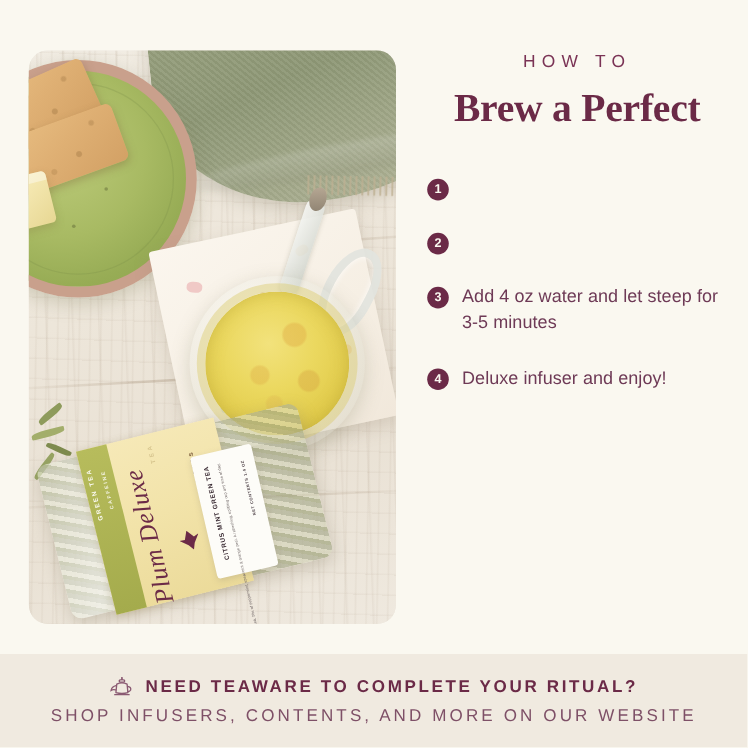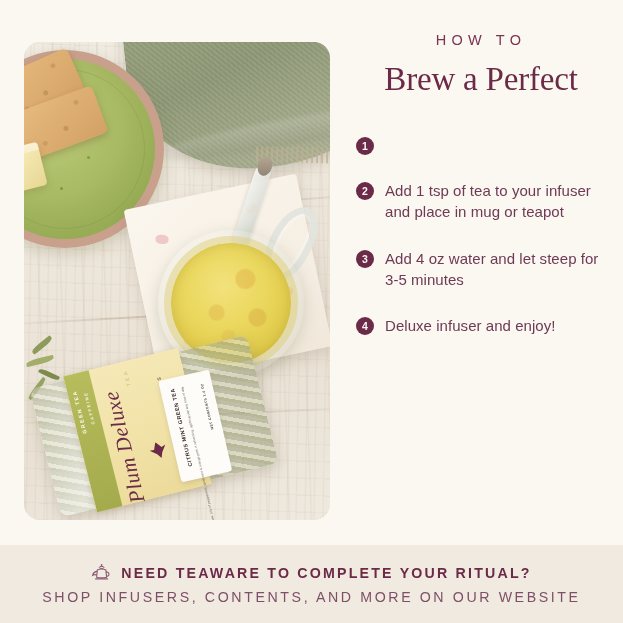--- a/index.html
+++ b/index.html
@@ -406,38 +406,38 @@
   }
   .loose-leaf {
     position: absolute;
     border-radius: 50% 10% 50% 10%;
   }
 
   
   .content {
     position: absolute;
     left: 356px;
-    top: 32px;
+    top: 44px;
     width: 250px;
   }
 
   .kicker {
     text-align: center;
     color: #7A3355;
     font-size: 14.5px;
     letter-spacing: 5.2px;
     font-weight: 400;
     margin-bottom: 12px;
   }
 
   .headline {
     text-align: center;
     color: #6B2A47;
     font-family: "Liberation Serif", serif;
-    font-weight: 400;
+    font-weight: 700;
     font-size: 33px;
     line-height: 1.18;
     letter-spacing: -0.2px;
   }
 
   .steps {
     margin-top: 36px;
     list-style: none;
   }
 
@@ -583,21 +583,20 @@
     <h1 class="headline">
       <span>Brew a Perfect</span><br>
     </h1>
 
     <ol class="steps">
       <li class="step">
         <span class="step-badge">1</span>
       </li>
       <li class="step">
         <span class="step-badge">2</span>
-        <span class="step-text">Add 1 tsp of tea to your infuser and place in mug or teapot</span>
       </li>
       <li class="step">
         <span class="step-badge">3</span>
         <span class="step-text">Add 4 oz water and let steep for 3-5 minutes</span>
       </li>
       <li class="step">
         <span class="step-badge">4</span>
         <span class="step-text">Deluxe infuser and enjoy!</span>
       </li>
     </ol>

